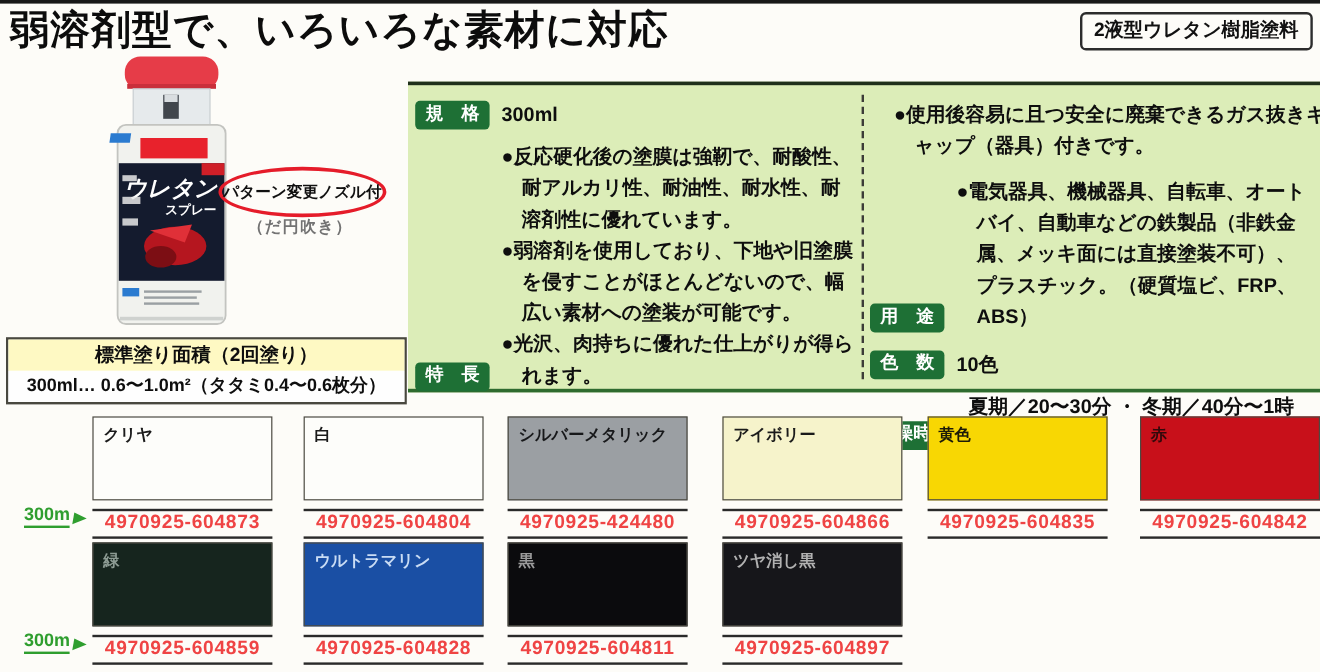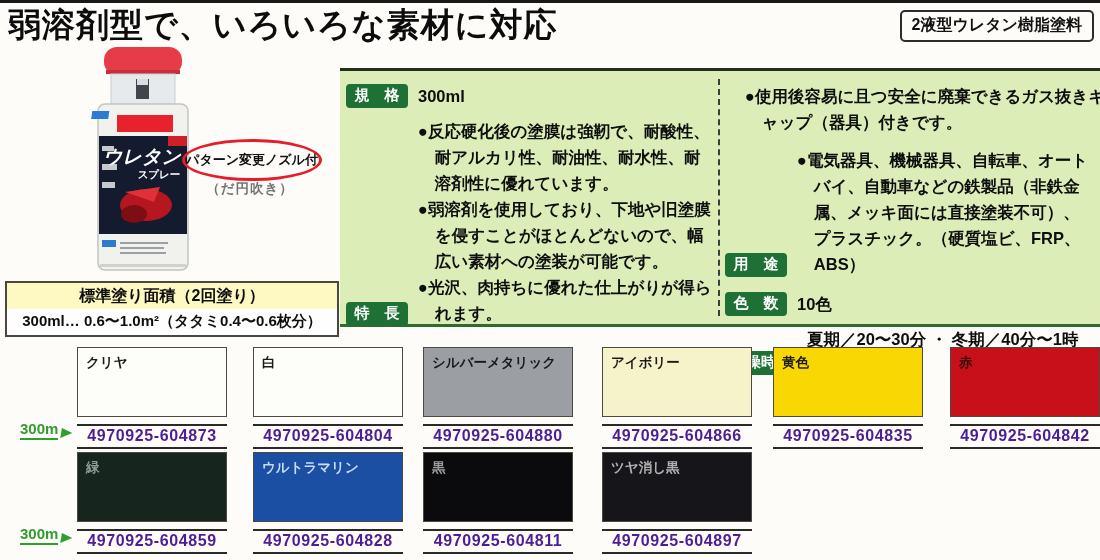--- a/index.html
+++ b/index.html
@@ -61,21 +61,21 @@
   .col-right .spec-row .bullet { flex:1 1 auto; }
   
   .swatch { position:absolute; width:150px; }
   .chip {
     height:70px; box-sizing:border-box; border:1.5px solid #4c4a42;
     padding:6px 8px; font-size:13.5px; font-weight:600;
   }
   .code {
     margin-top:7px; border-top:2px solid #2a2a2a; border-bottom:2px solid #2a2a2a;
     text-align:center; font-size:16px; font-weight:bold; letter-spacing:0.6px;
-    padding:1px 0 2px; color:#4c1d95; background:transparent;
+    padding:1px 0 2px; color:#ef4444; background:transparent;
   }
   .size-marker { position:absolute; left:20px; font-size:15px; font-weight:bold; color:#2f9e2f; white-space:nowrap; }
   .size-marker .txt { border-bottom:2px solid #2f9e2f; padding-bottom:1px; }
   .size-marker .tri {
     display:inline-block; width:0; height:0; margin-left:3px; position:relative; top:5px;
     border-left:11px solid #2f9e2f; border-top:3px solid transparent; border-bottom:7px solid transparent;
     transform:rotate(10deg);
   }
 </style>
 </head>
@@ -176,21 +176,21 @@
   <div class="swatch" style="left:77px; top:347px;">
     <div class="chip" style="background-color: rgb(253, 253, 250);"><span style="color: rgb(26, 26, 26);">クリヤ</span></div>
     <div class="code">4970925-604873</div>
   </div>
   <div class="swatch" style="left:253px; top:347px;">
     <div class="chip" style="background-color: rgb(253, 253, 250);"><span style="color: rgb(26, 26, 26);">白</span></div>
     <div class="code">4970925-604804</div>
   </div>
   <div class="swatch" style="left:423px; top:347px;">
     <div class="chip" style="background-color: rgb(155, 159, 163);"><span style="color: rgb(23, 24, 26);">シルバーメタリック</span></div>
-    <div class="code">4970925-604880</div>
+    <div class="code">4970925-424480</div>
   </div>
   <div class="swatch" style="left:602px; top:347px;">
     <div class="chip" style="background-color: rgb(246, 243, 203);"><span style="color: rgb(26, 26, 26);">アイボリー</span></div>
     <div class="code">4970925-604866</div>
   </div>
   <div class="swatch" style="left:773px; top:347px;">
     <div class="chip" style="background-color: rgb(248, 215, 3);"><span style="color: rgb(29, 27, 8);">黄色</span></div>
     <div class="code">4970925-604835</div>
   </div>
   <div class="swatch" style="left:950px; top:347px;">

